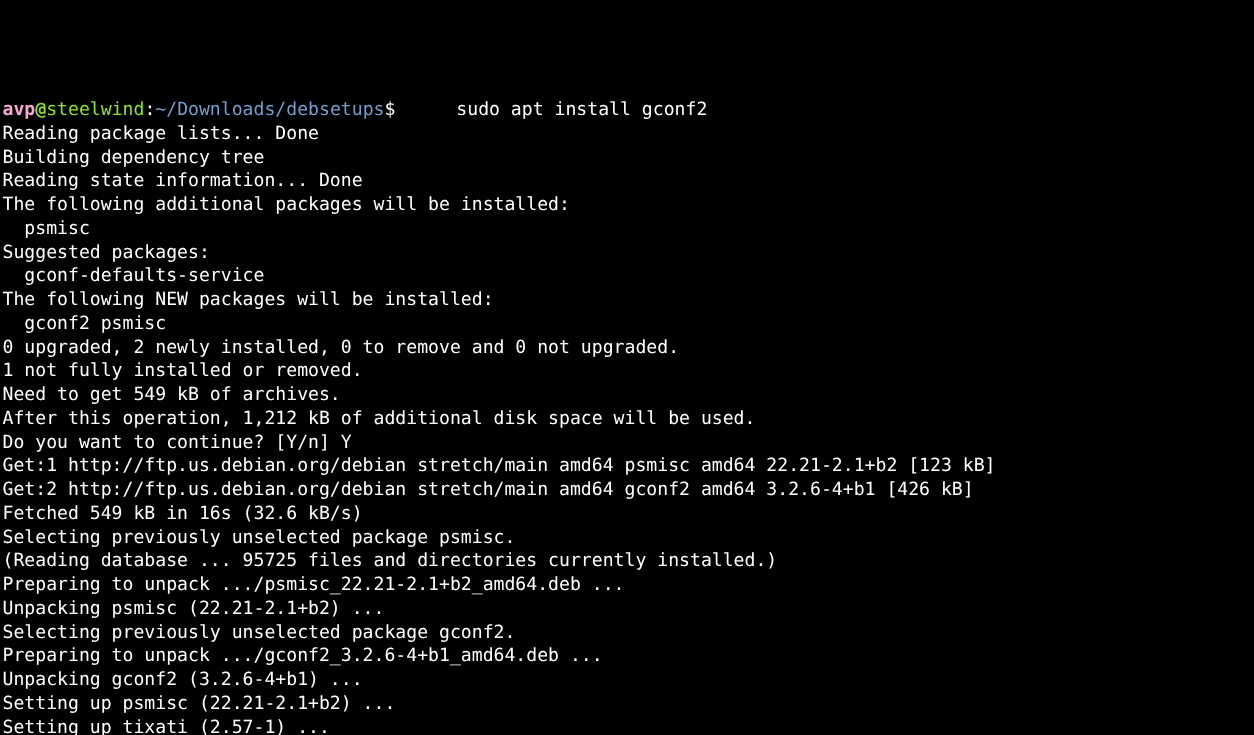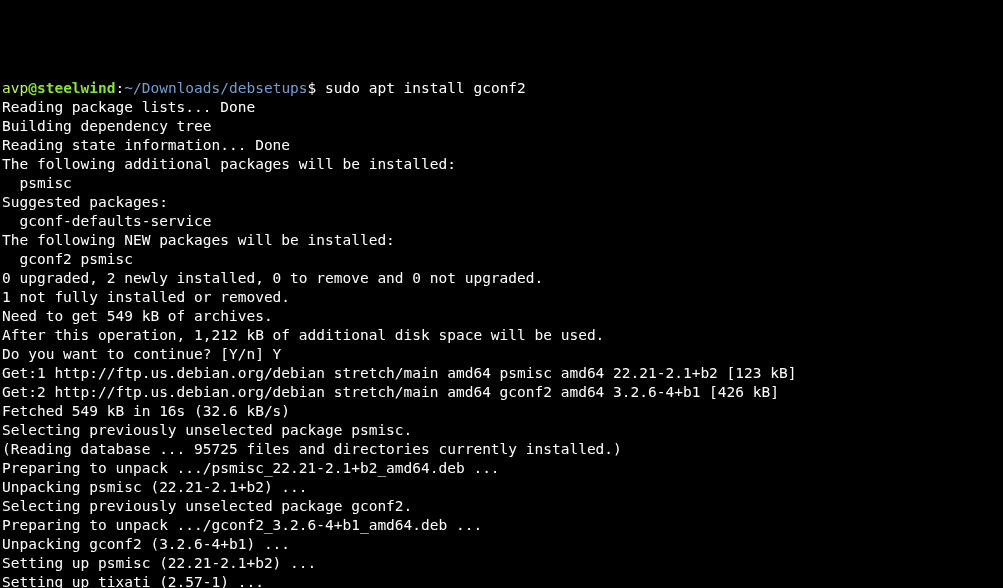--- a/index.html
+++ b/index.html
@@ -12,27 +12,27 @@
       color: #ffffff;
       font-family: "DejaVu Sans Mono", "Liberation Mono", Consolas, monospace;
       font-size: 14.5px;
       line-height: 19px;
       padding: 3px 2px;
       white-space: pre;
       overflow: hidden;
       width: 1003px;
       height: 588px;
     }
-    .prompt-user { color: #bef264; font-weight: normal; }
-    .prompt-host { color: #8ae234; font-weight: bold; }
+    .prompt-user { color: #f9a8d4; font-weight: bold; }
+    .prompt-host { color: #8ae234; font-weight: normal; }
     .prompt-at   { color: #8ae234; font-weight: bold; }
     .prompt-colon{ color: #ffffff; }
     .prompt-path { color: #729fcf; font-weight: normal; }
     .prompt-dollar { color: #ffffff; }
-    .cmd { color: #ffffff; }
+    .cmd { color: #ffffff; margin-left: 40px; }
     .line { display: block; }
   </style>
 </head>
 <body>
 
 
 
 <div><span class="line"><span class="prompt-user">avp</span><span class="prompt-at">@</span><span class="prompt-host">steelwind</span><span class="prompt-colon">:</span><span class="prompt-path">~/Downloads/debsetups</span><span class="prompt-dollar">$</span> <span class="cmd">sudo apt install gconf2</span></span><span class="line">Reading package lists... Done</span><span class="line">Building dependency tree</span><span class="line">Reading state information... Done</span><span class="line">The following additional packages will be installed:</span><span class="line">  psmisc</span><span class="line">Suggested packages:</span><span class="line">  gconf-defaults-service</span><span class="line">The following NEW packages will be installed:</span><span class="line">  gconf2 psmisc</span><span class="line">0 upgraded, 2 newly installed, 0 to remove and 0 not upgraded.</span><span class="line">1 not fully installed or removed.</span><span class="line">Need to get 549 kB of archives.</span><span class="line">After this operation, 1,212 kB of additional disk space will be used.</span><span class="line">Do you want to continue? [Y/n] Y</span><span class="line">Get:1 http://ftp.us.debian.org/debian stretch/main amd64 psmisc amd64 22.21-2.1+b2 [123 kB]</span><span class="line">Get:2 http://ftp.us.debian.org/debian stretch/main amd64 gconf2 amd64 3.2.6-4+b1 [426 kB]</span><span class="line">Fetched 549 kB in 16s (32.6 kB/s)</span><span class="line">Selecting previously unselected package psmisc.</span><span class="line">(Reading database ... 95725 files and directories currently installed.)</span><span class="line">Preparing to unpack .../psmisc_22.21-2.1+b2_amd64.deb ...</span><span class="line">Unpacking psmisc (22.21-2.1+b2) ...</span><span class="line">Selecting previously unselected package gconf2.</span><span class="line">Preparing to unpack .../gconf2_3.2.6-4+b1_amd64.deb ...</span><span class="line">Unpacking gconf2 (3.2.6-4+b1) ...</span><span class="line">Setting up psmisc (22.21-2.1+b2) ...</span><span class="line">Setting up tixati (2.57-1) ...</span></div>
 
 

